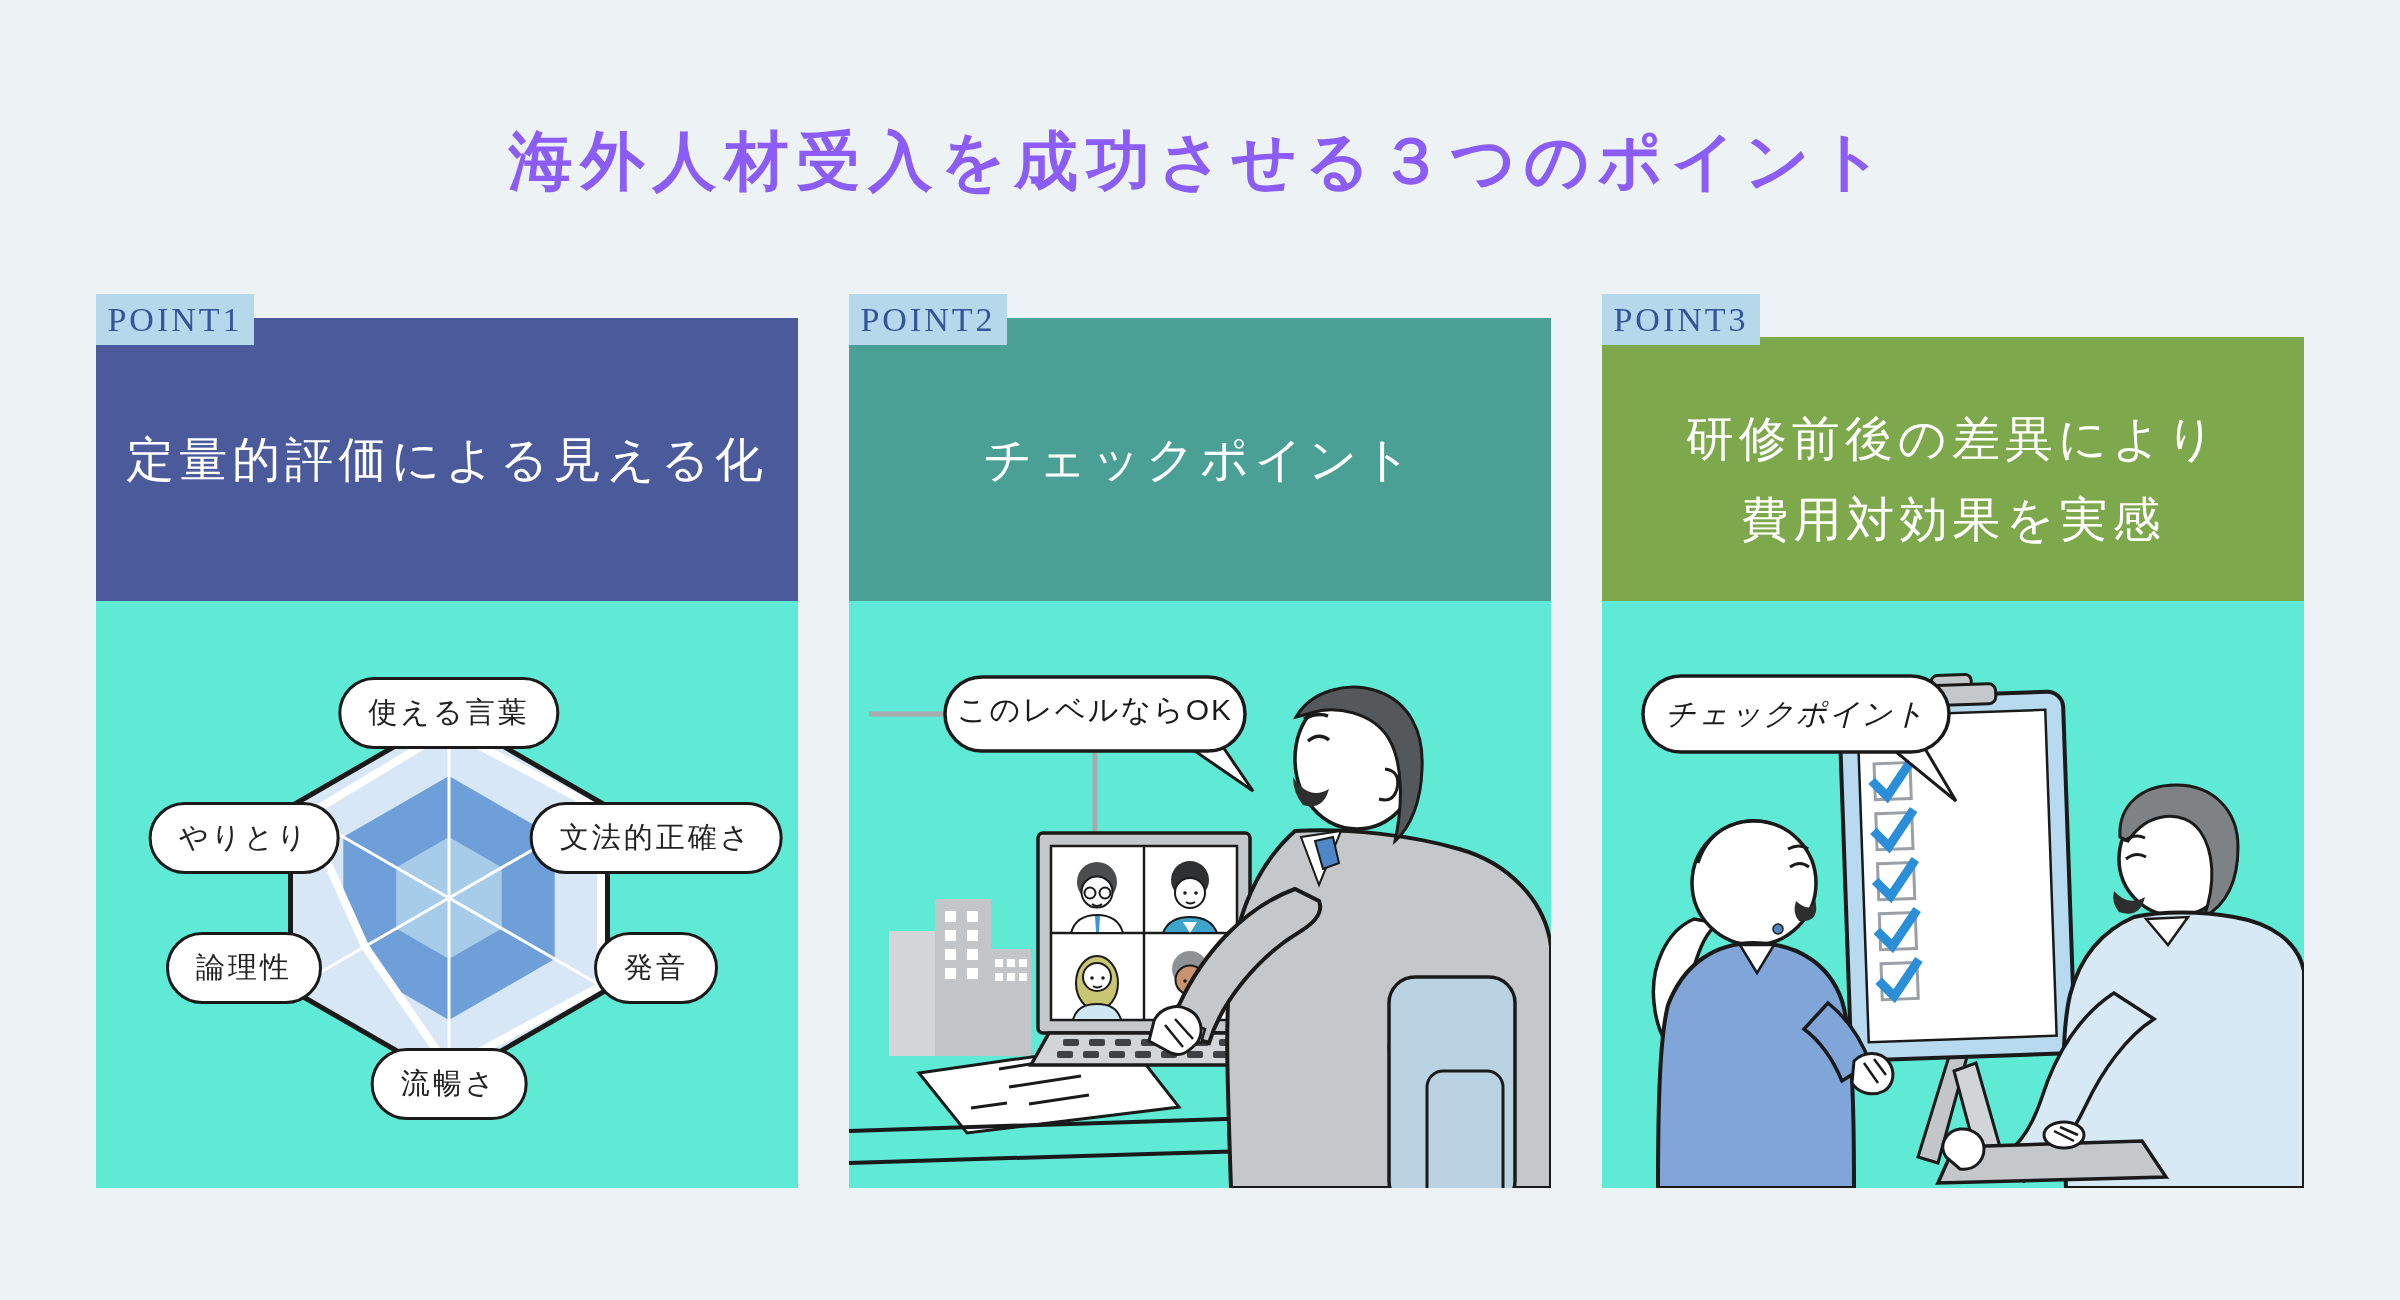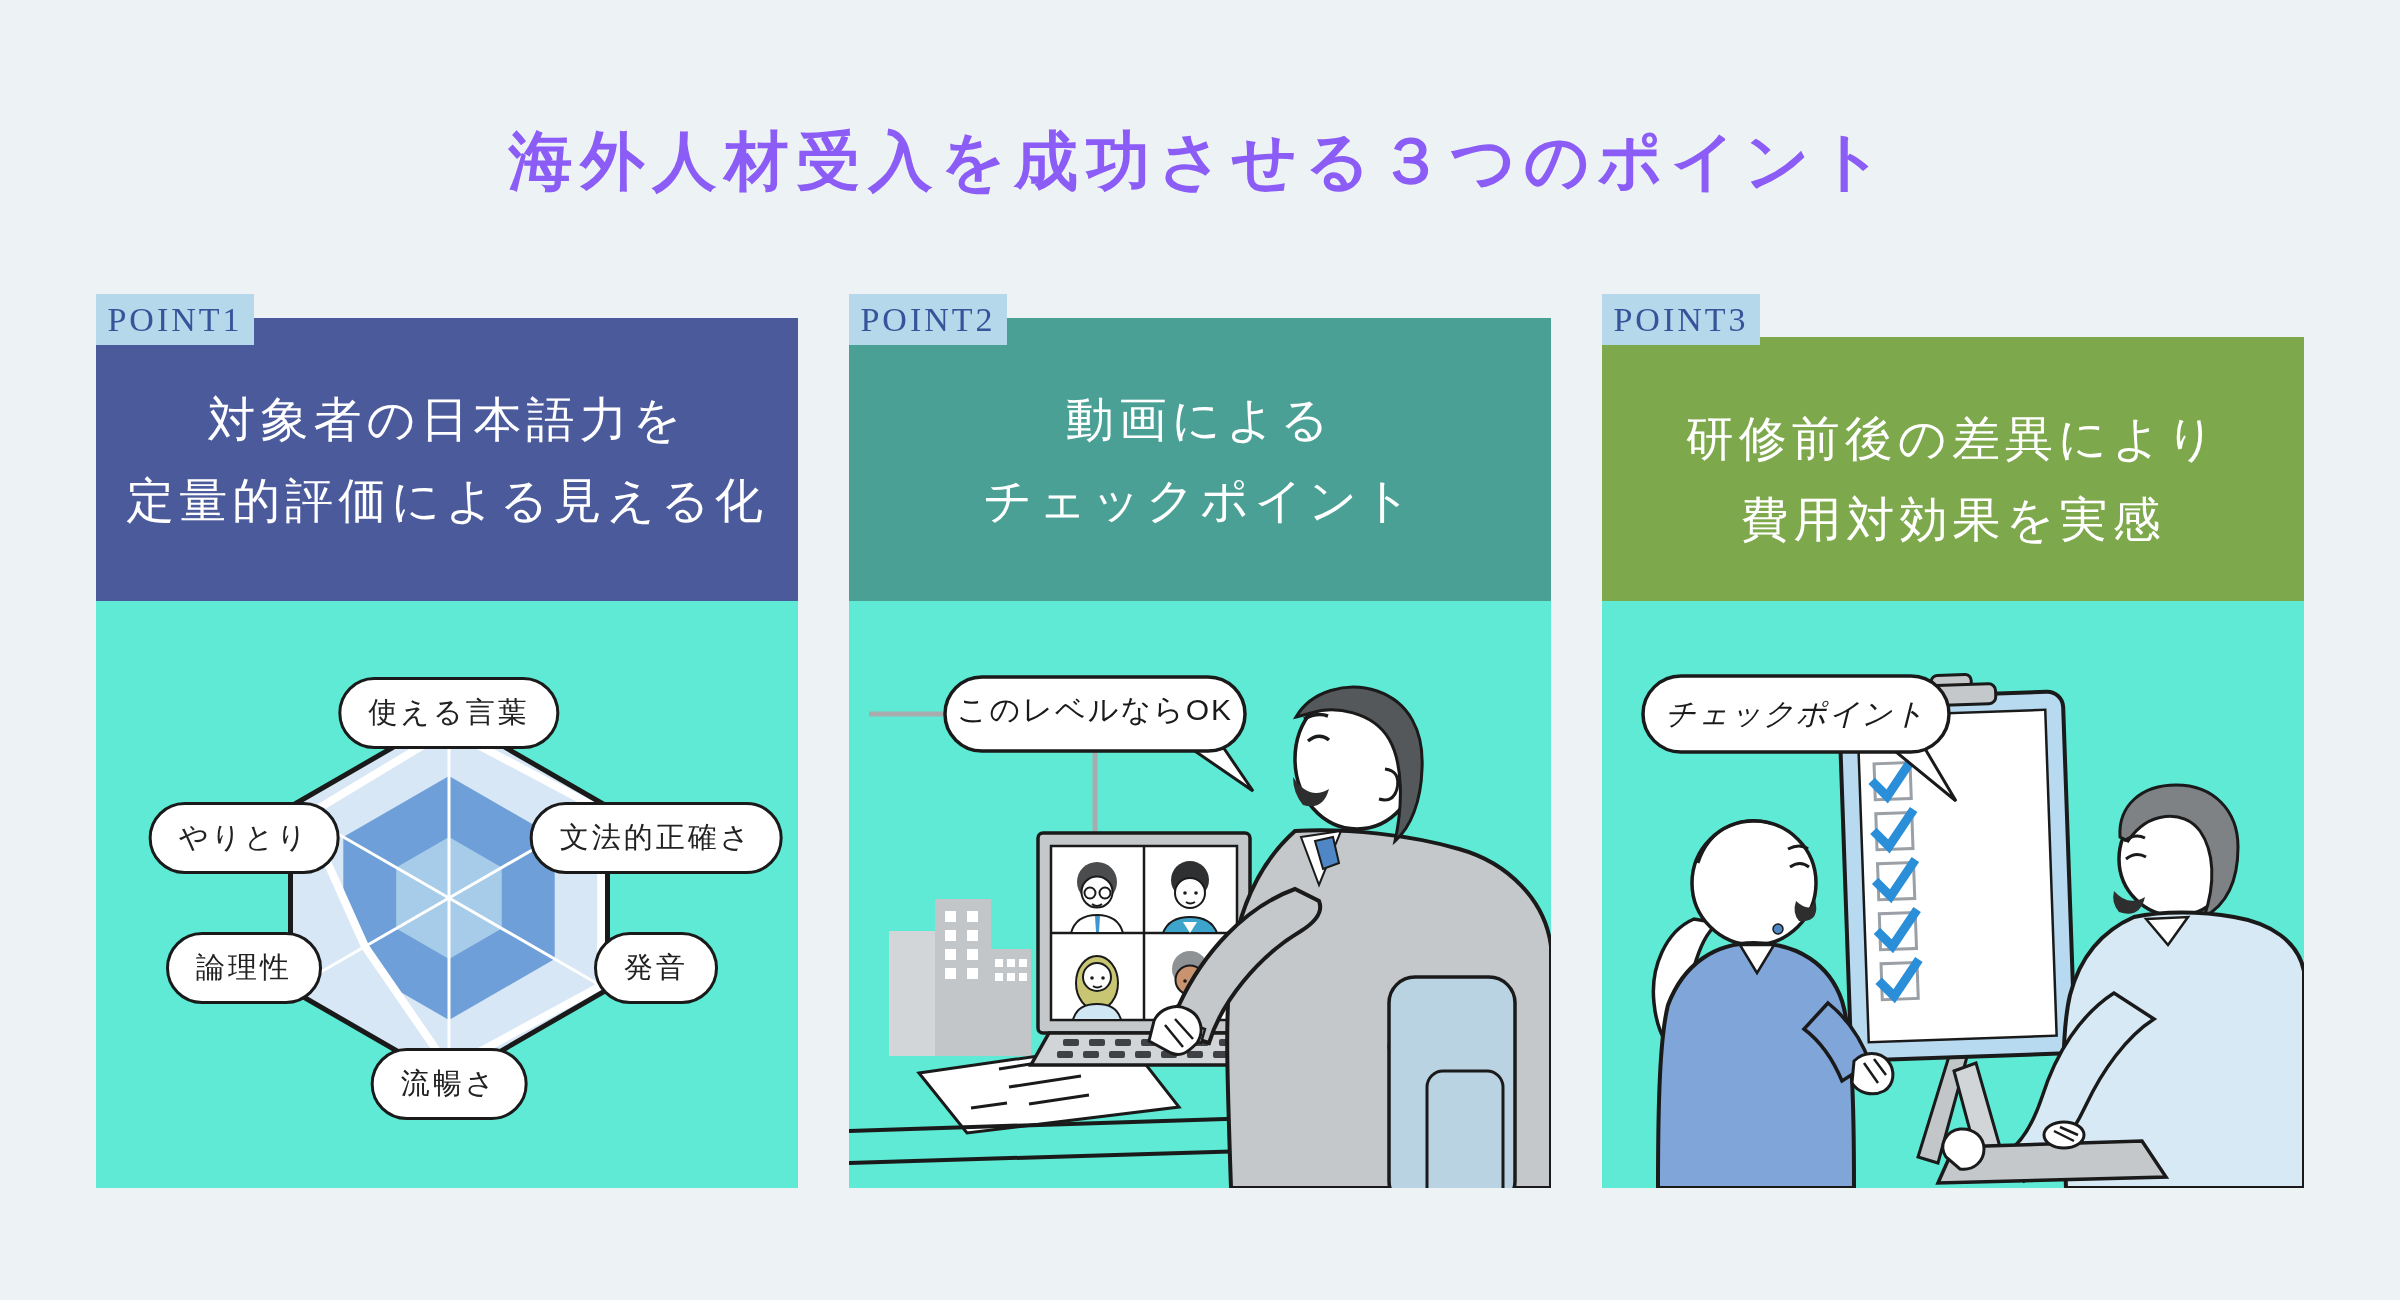--- a/index.html
+++ b/index.html
@@ -57,21 +57,20 @@
 </head>
 <body>
 
 <div class="page">
 
   <h1 class="page-title">海外人材受入を成功させる３つのポイント</h1>
 
   <article class="card c1">
     <div class="tag">POINT1</div>
     <header class="card-header">
-      <div>対象者の日本語力を</div>
       <div>定量的評価による見える化</div>
     </header>
     <div class="card-body">
       <svg width="702" height="587" viewBox="0 0 702 587">
         <defs>
           <clipPath id="dataClip">
             <polygon points="353,128.6 505.2,209.2 505.2,384.8 353,467.2 269,345.5 210.4,214.7"></polygon>
           </clipPath>
         </defs>
 
@@ -99,21 +98,20 @@
       <div class="pill" style="left:560px;top:367px">発音</div>
       <div class="pill" style="left:353px;top:483px">流暢さ</div>
       <div class="pill" style="left:148px;top:367px">論理性</div>
       <div class="pill" style="left:148px;top:237px">やりとり</div>
     </div>
   </article>
 
   <article class="card c2">
     <div class="tag">POINT2</div>
     <header class="card-header">
-      <div>動画による</div>
       <div>チェックポイント</div>
     </header>
     <div class="card-body">
       <svg width="702" height="587" viewBox="0 0 702 587">
 
         <g stroke="#a8acaf" stroke-width="5">
           <line x1="20" y1="113" x2="96" y2="113"></line>
           <line x1="246" y1="150" x2="246" y2="232"></line>
         </g>
 

